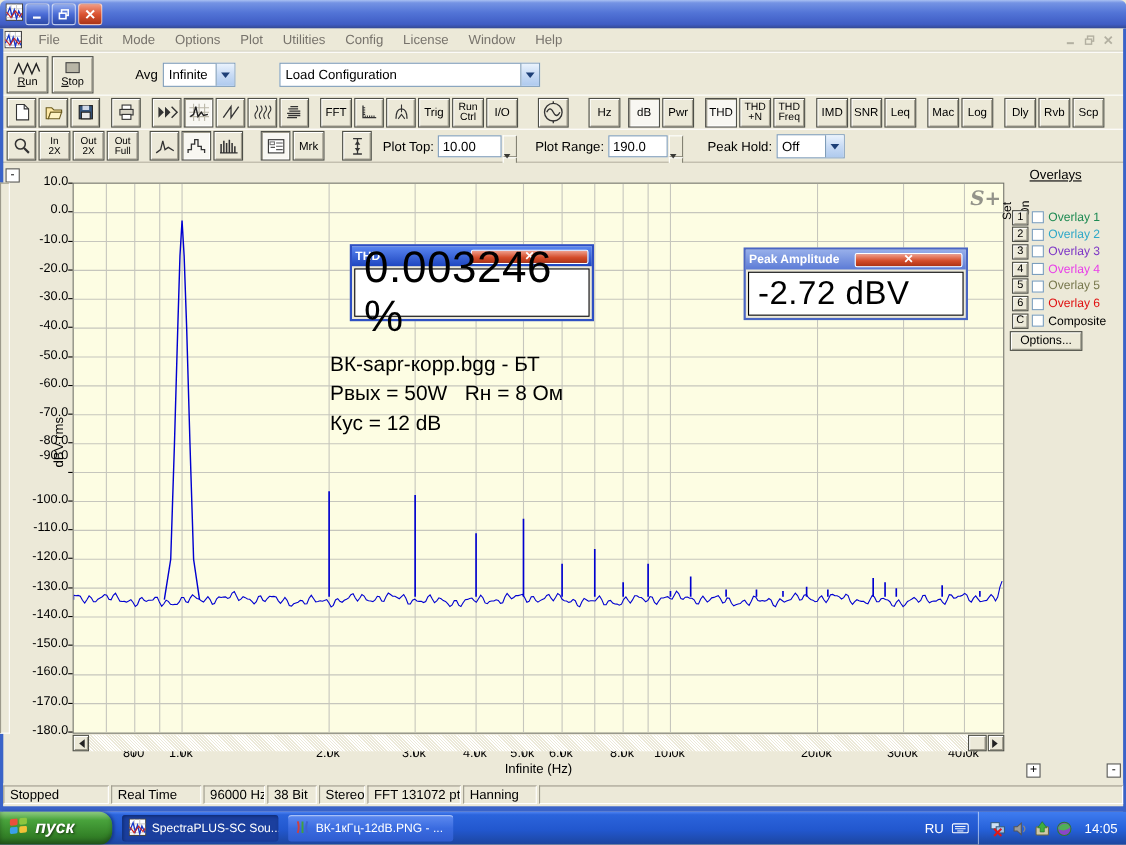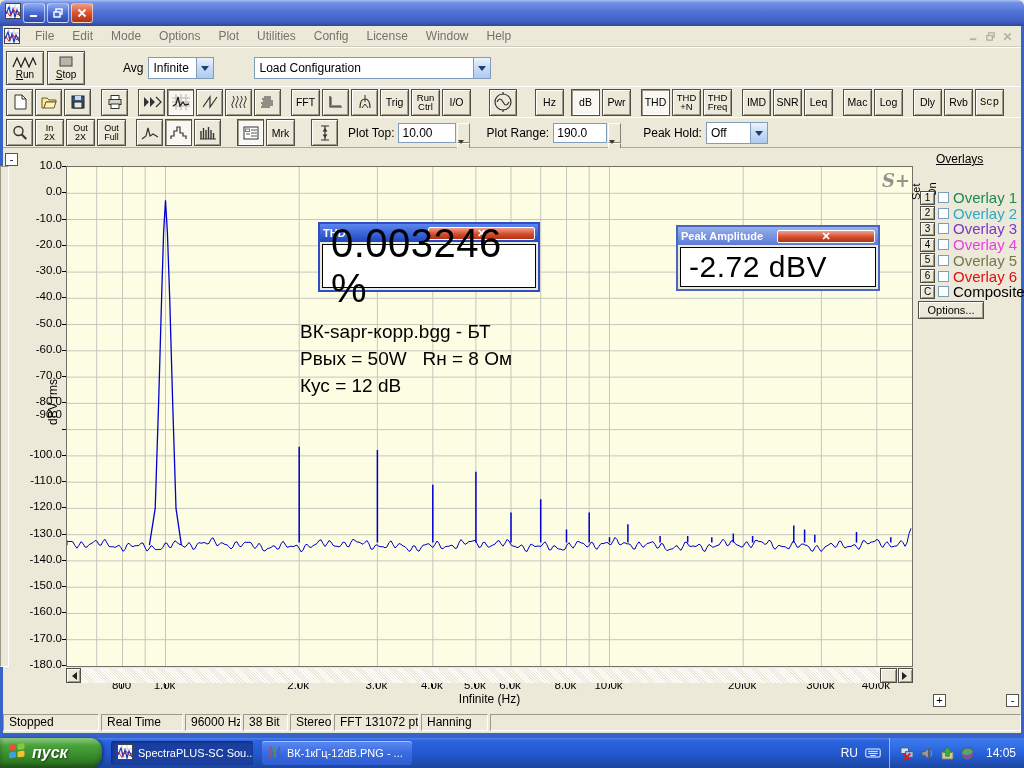--- a/index.html
+++ b/index.html
@@ -96,21 +96,21 @@
   
   .annotation{position:absolute;left:300px;top:318px;font-size:19px;color:#000;line-height:27px;white-space:pre;}
   
   .ovl-head{position:absolute;left:936px;top:152px;font-size:12px;text-decoration:underline;color:#000;}
   .vlabel{position:absolute;font-size:11px;color:#000;transform:rotate(-90deg);transform-origin:left bottom;}
   .ovl-row{position:absolute;left:920px;display:flex;align-items:center;height:15px;}
   .setbtn{width:15px;height:14px;background:#ECE9D8;border:1px solid #4e4f48;
     box-shadow:inset 1px 1px 0 #fff,inset -1px -1px 0 #9d9a8b;font-size:10px;line-height:12px;
     text-align:center;box-sizing:border-box;}
   .chk{width:11px;height:11px;background:#fff;border:1px solid #7b9ebd;margin-left:3px;box-sizing:border-box;}
-  .ovl-label{font-size:15px;margin-left:4px;white-space:nowrap;}
+  .ovl-label{font-size:11px;margin-left:4px;white-space:nowrap;}
   .options-btn{position:absolute;left:918px;top:301px;width:66px;height:18px;background:#ECE9D8;
     border:1px solid #4e4f48;box-shadow:inset 1px 1px 0 #fff,inset -1px -1px 0 #9d9a8b;
     font-size:11px;text-align:center;line-height:16px;box-sizing:border-box;}
   
   .statusbar{position:absolute;left:3px;top:712px;width:1018px;height:21px;display:flex;gap:2px;
     padding-top:2px;box-sizing:border-box;background:#ECE9D8;}
   .spanel{border:1px solid;border-color:#9d9a8b #fff #fff #9d9a8b;font-size:12px;color:#000;
     padding:0 5px;line-height:15px;height:17px;box-sizing:border-box;white-space:nowrap;overflow:hidden;}
   .bottom-border{position:absolute;left:0;top:733px;width:1024px;height:5px;background:#3A63C8;}
   
@@ -387,21 +387,21 @@
       <div class="tbtn" style="min-width: 29px;">
         <span>Log</span>
       </div>
       <div class="tgap" style="width: 8px;"></div>
       <div class="tbtn" style="min-width: 29px;">
         <span>Dly</span>
       </div>
       <div class="tbtn" style="min-width: 29px;">
         <span>Rvb</span>
       </div>
-      <div class="tbtn" style="min-width: 29px; font-family: Liberation Mono, monospace;">
+      <div class="tbtn" style="min-width: 29px;">
         <span>Scp</span>
       </div>
     </div>
 
   <div class="row4" id="toolbar-plot">
 
     <div class="tbtn">
         <span class="ticon">
           <svg width="18" height="18" viewBox="0 0 18 18">
             <circle cx="7.5" cy="7" r="4.5" fill="none" stroke="#333" stroke-width="1.4"></circle>

